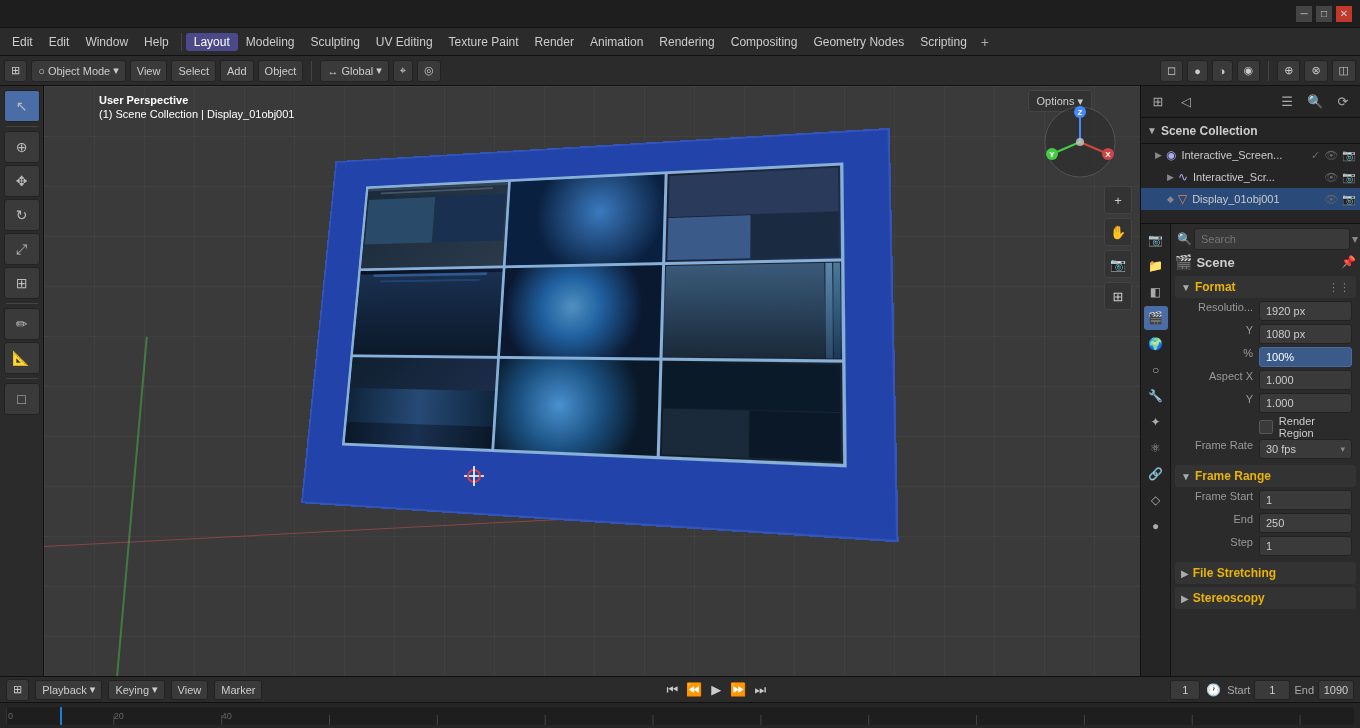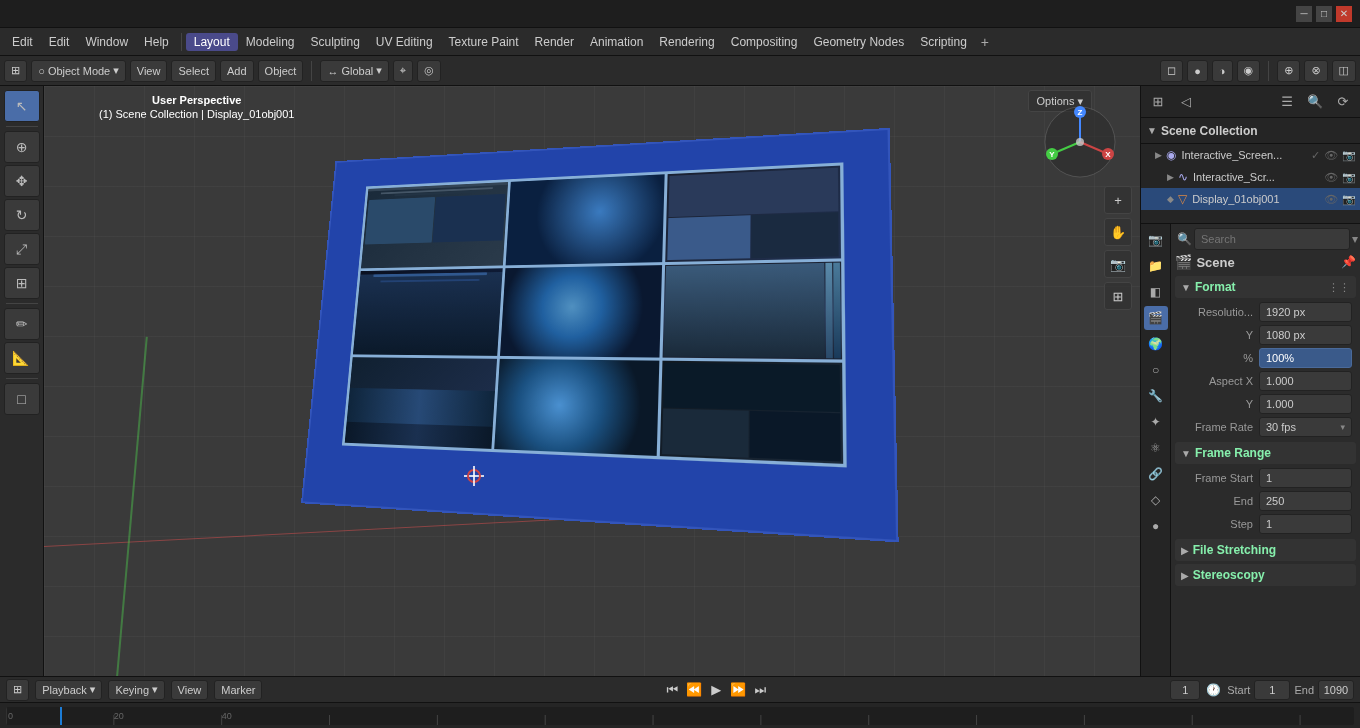--- a/index.html
+++ b/index.html
@@ -210,21 +210,20 @@
     .viewport-info {
       position: absolute;
       top: 8px;
       left: 55px;
       color: #fff;
       font-size: 11px;
     }
     .viewport-info .perspective {
       font-weight: bold;
       margin-bottom: 2px;
-      text-align: center;
     }
 
     
     .right-gizmos {
       position: absolute;
       right: 8px;
       top: 100px;
       display: flex;
       flex-direction: column;
       gap: 4px;
@@ -454,27 +453,27 @@
       align-items: center;
       height: 22px;
       background: #333;
       border-radius: 3px;
       padding: 0 6px;
       margin-bottom: 3px;
       cursor: pointer;
       gap: 4px;
     }
     .section-header .arrow { font-size: 10px; color: #aaa; }
-    .section-header .label { font-size: 12px; color: #86efac; font-weight: bold; flex: 1; }
+    .section-header .label { font-size: 12px; color: #eab308; font-weight: bold; flex: 1; }
     .section-header .opts { font-size: 11px; color: #888; }
 
     
     .prop-row {
       display: flex;
-      align-items: center;
+      align-items: flex-start;
       height: 22px;
       padding: 0 4px;
       margin-bottom: 1px;
     }
     .prop-label {
       flex: 0 0 80px;
       font-size: 11px;
       color: #999;
       text-align: right;
       padding-right: 6px;
@@ -955,20 +954,25 @@
         <div class="prop-row">
           <span class="prop-label">Aspect X</span>
           <div class="prop-value">1.000</div>
         </div>
 
         <div class="prop-row">
           <span class="prop-label">Y</span>
           <div class="prop-value">1.000</div>
         </div>
 
+        <div class="checkbox-row">
+          <div class="checkbox-spacer"></div>
+          <div class="checkbox-box"></div>
+          <span class="checkbox-label">Render Region</span>
+        </div>
 
 
         <div class="prop-row">
           <span class="prop-label">Frame Rate</span>
           <div class="prop-select">
             <span>30 fps</span>
             <span class="arrow">▾</span>
           </div>
         </div>
 

